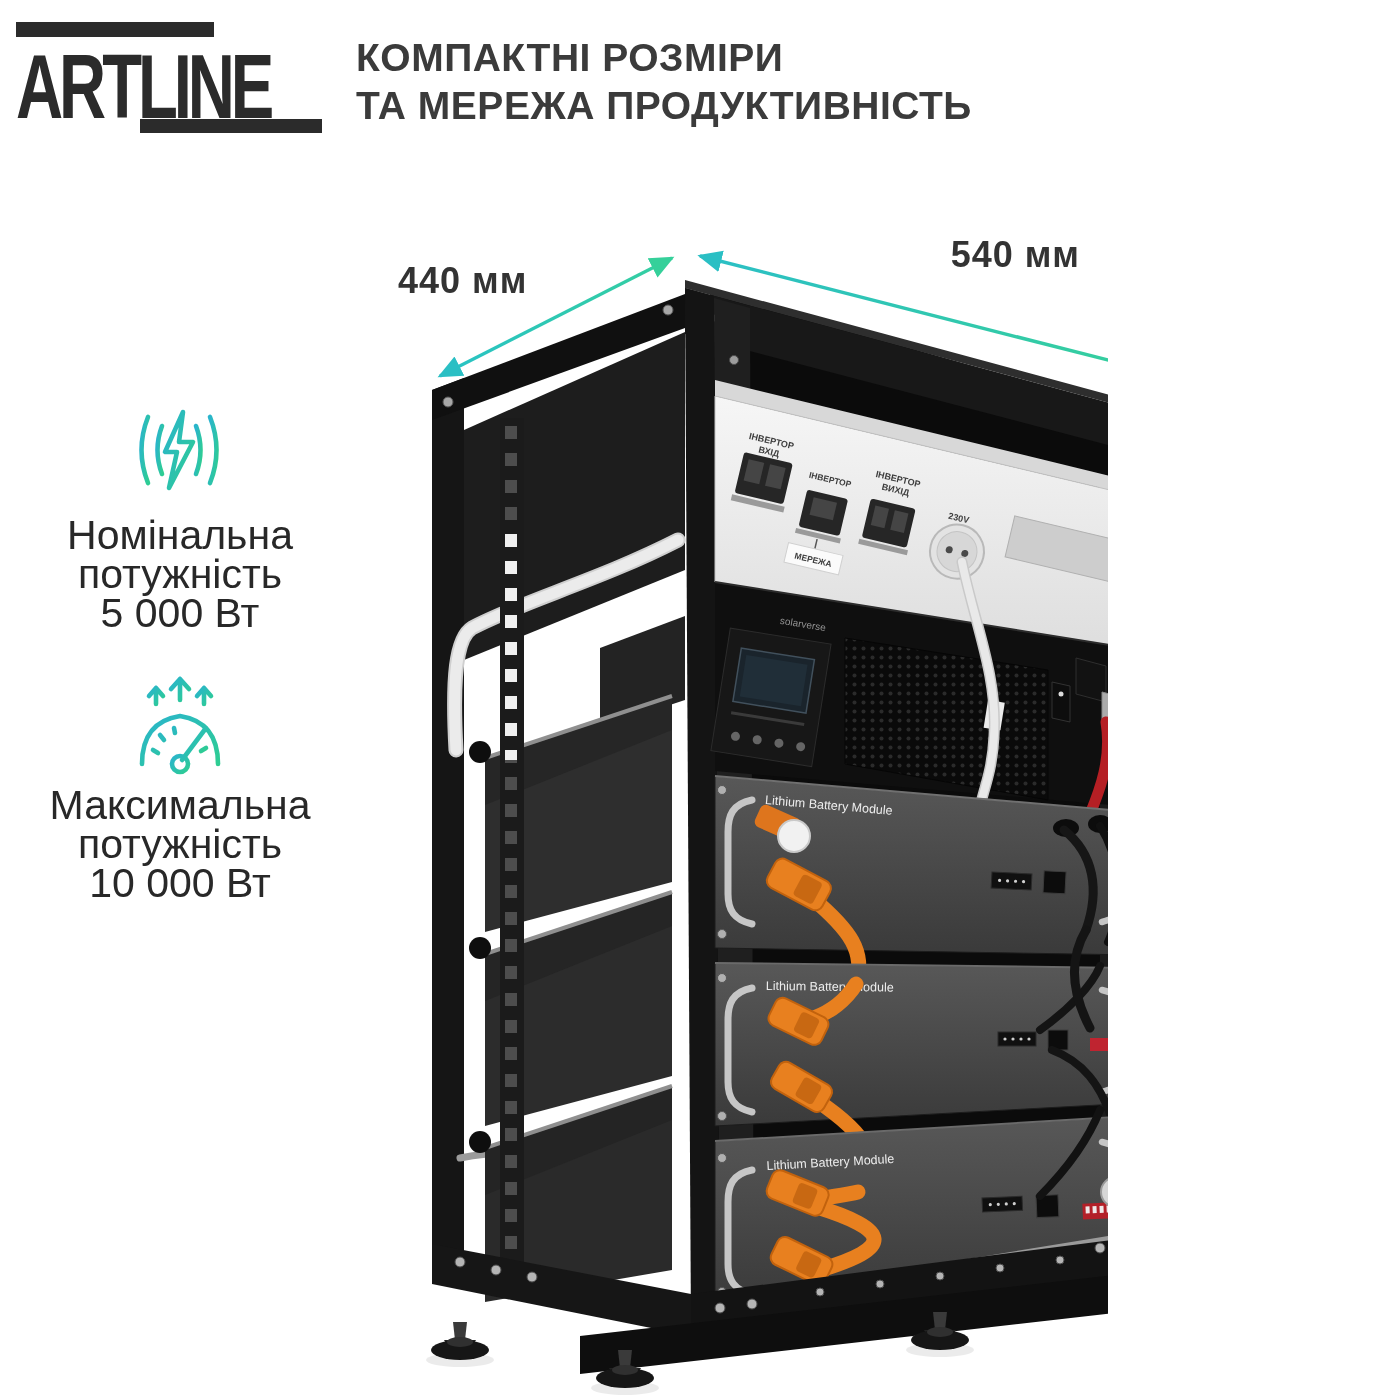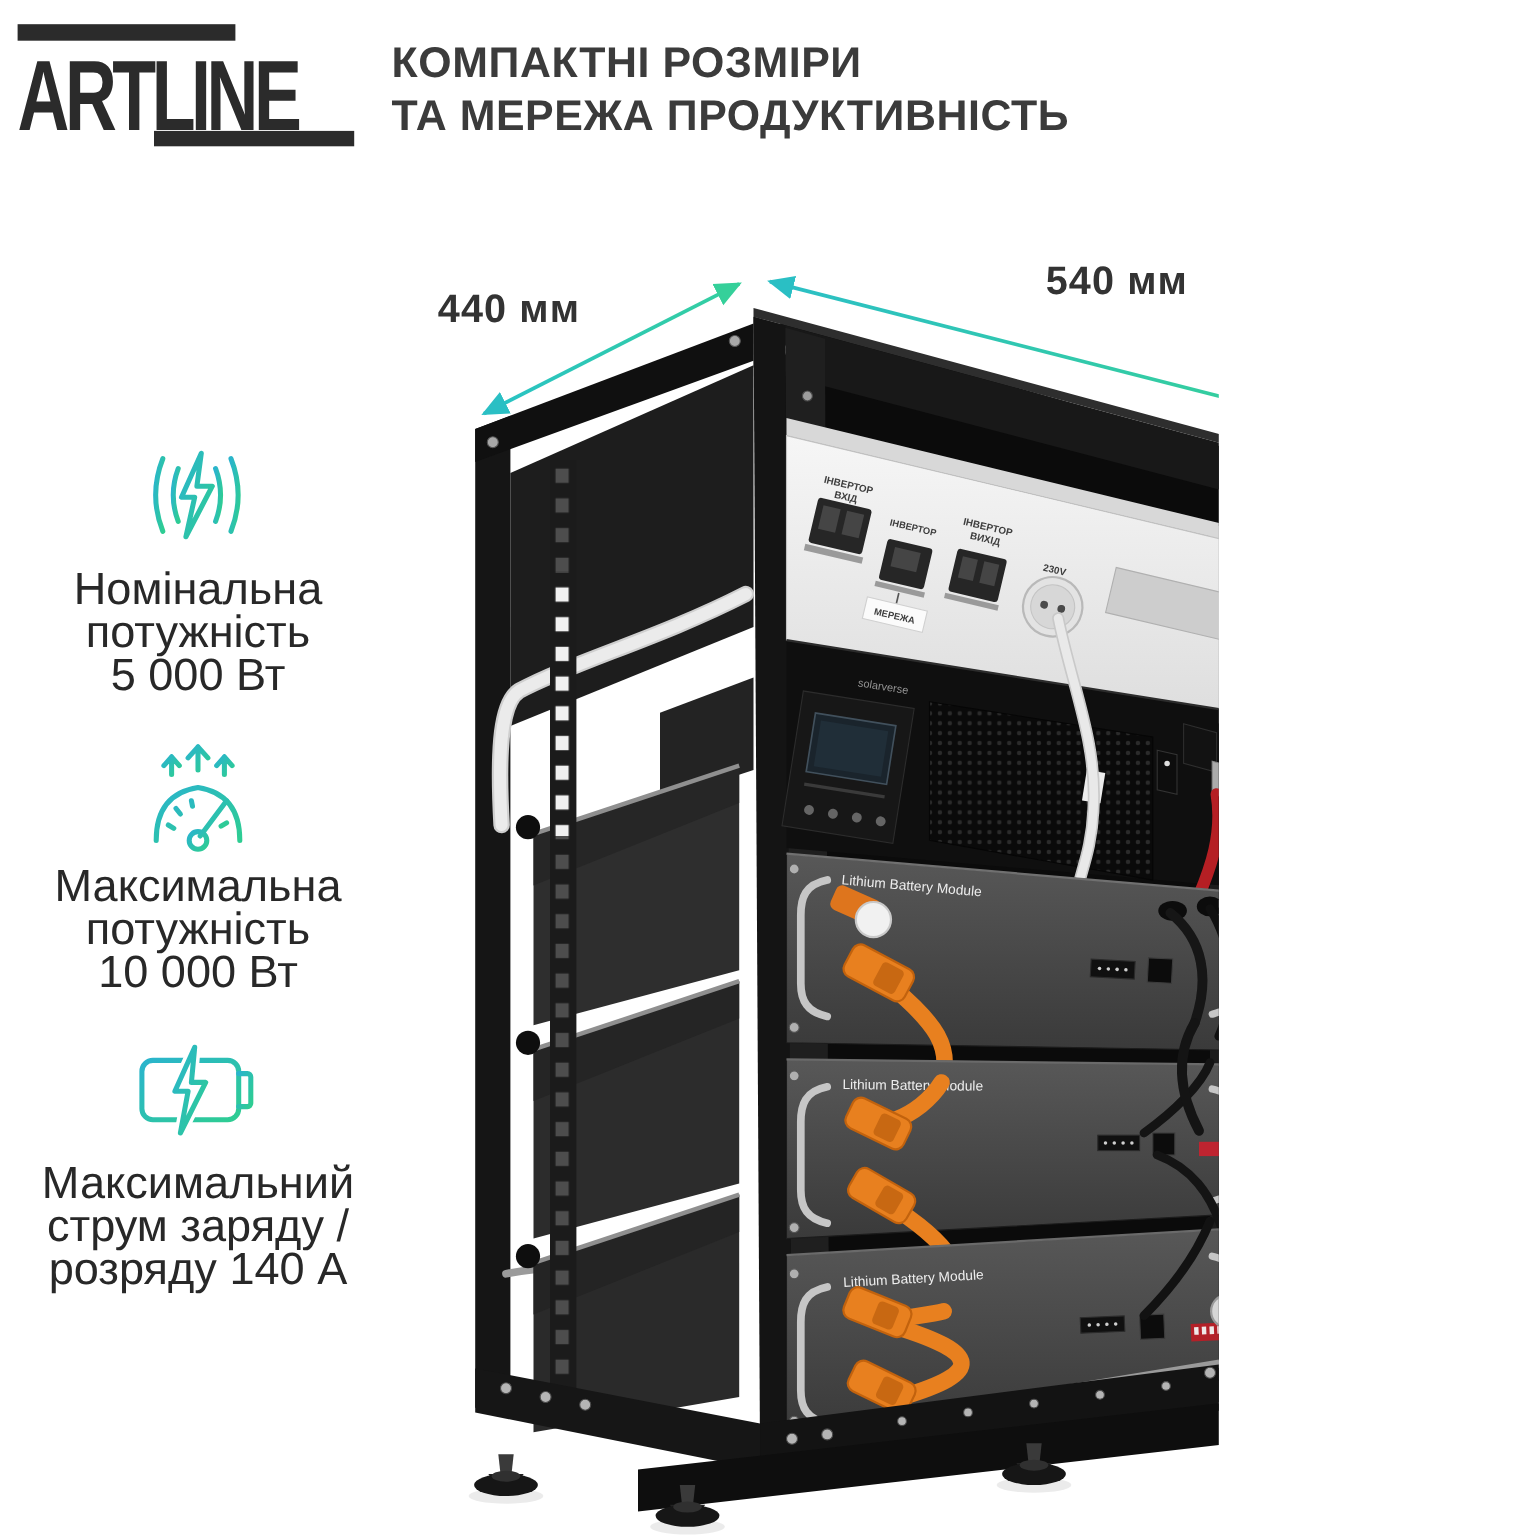--- a/index.html
+++ b/index.html
@@ -85,41 +85,20 @@
           <path d="M62,88 L86,56"></path>
           <circle cx="60" cy="92" r="8"></circle>
         </g>
       </svg>
     </span>
     <p>Максимальна</p>
     <p>потужність</p>
     <p>10 000 Вт</p>
   </div>
 
-  <div class="feature f3">
-    <span class="icon-wrap">
-      <svg width="126" height="96" viewBox="0 0 126 96">
-        <defs>
-            <linearGradient id="gi3" x1="0" y1="0" x2="1" y2="1">
-          <stop offset="0" stop-color="#2ab4cd"></stop>
-              <stop offset="1" stop-color="#2ecd92"></stop>
-            </linearGradient>
-          </defs>
-        <g fill="none" stroke-linecap="round" stroke-linejoin="round">
-          <rect x="12" y="22" width="88" height="54" rx="10" stroke="url(#gi3)" stroke-width="4.6"></rect>
-          <path d="M100,34 h8 a3,3 0 0 1 3,3 v24 a3,3 0 0 1 -3,3 h-8" stroke="url(#gi3)" stroke-width="4.6"></path>
-          <path d="M60,10 L42,50 L54,50 L47,88 L70,42 L57,42 Z" stroke="#ffffff" stroke-width="11"></path>
-          <path d="M60,10 L42,50 L54,50 L47,88 L70,42 L57,42 Z" stroke="url(#gi3)" stroke-width="4.6"></path>
-        </g>
-      </svg>
-    </span>
-    <p>Максимальний</p>
-    <p>струм заряду /</p>
-    <p>розряду 140 А</p>
-  </div>
 
   <div class="dim d440">440 мм</div>
   <div class="dim d540">540 мм</div>
   <div class="dim d865">865 мм</div>
 
   <svg class="rack" width="800" height="1170" viewBox="0 0 800 1170">
     <defs>
       <linearGradient id="panelG" x1="0" y1="0" x2="0" y2="1">
         <stop offset="0" stop-color="#f6f6f6"></stop>
           <stop offset="1" stop-color="#dedede"></stop>

